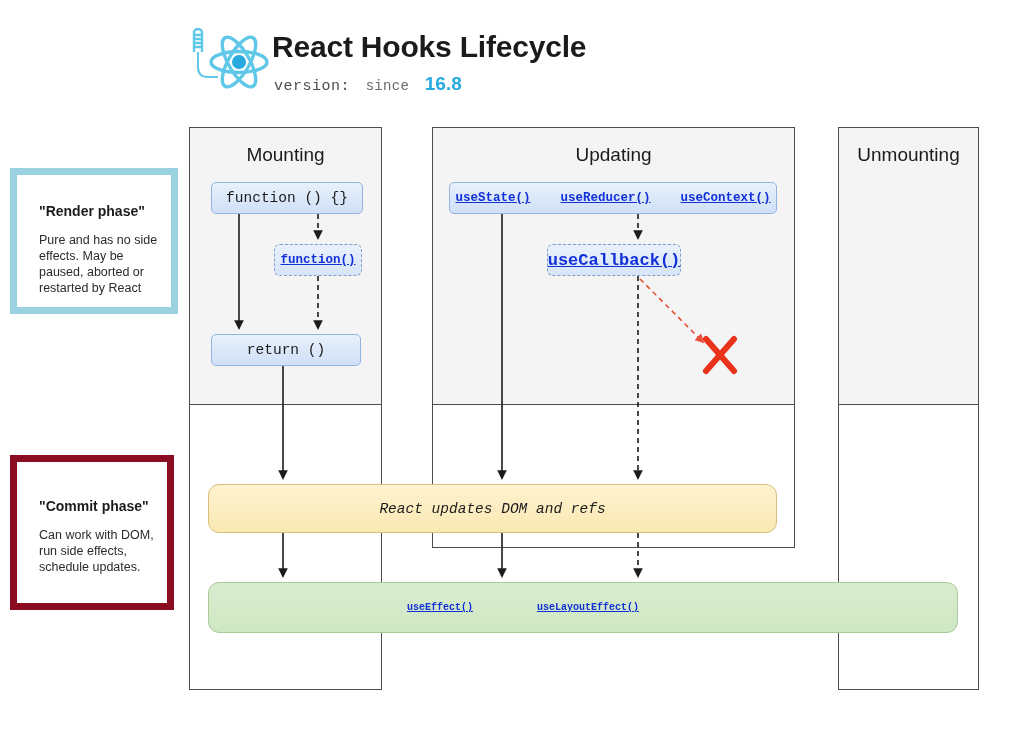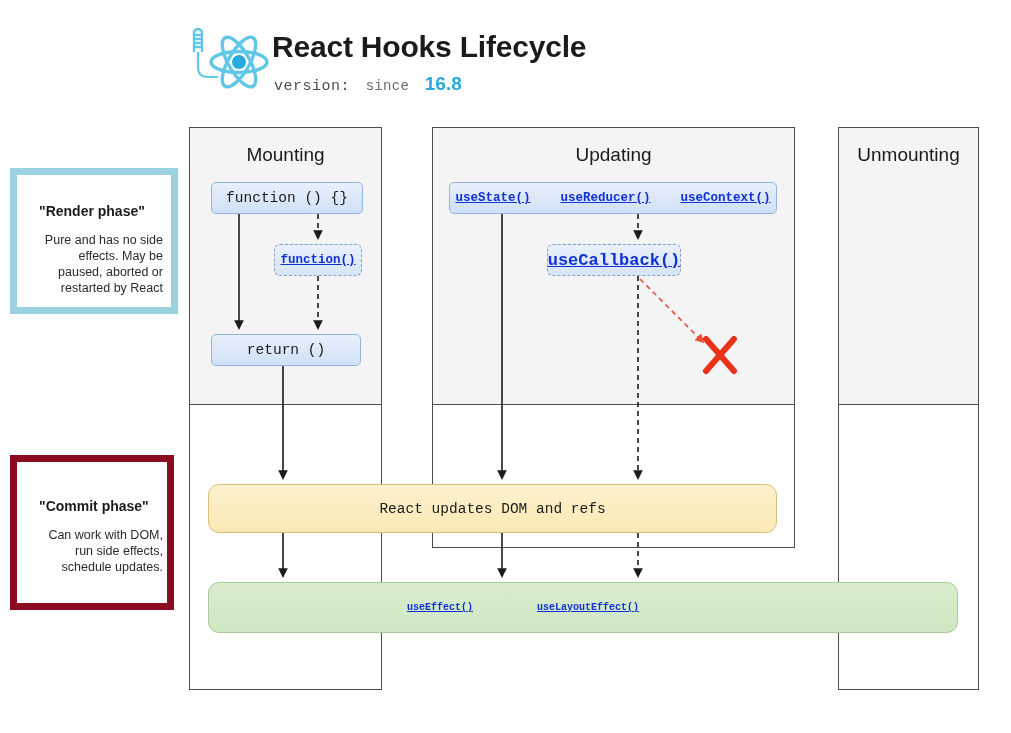--- a/index.html
+++ b/index.html
@@ -92,21 +92,20 @@
     color: #1b1b1b;
     white-space: nowrap;
   }
   .phase-desc {
     position: absolute;
     left: 22px;
     width: 124px;
     font-size: 12.5px;
     line-height: 16px;
     color: #2b2b2b;
-    text-align: right;
   }
   #render-phase-box .phase-title { top: 28px; }
   #render-phase-box .phase-desc  { top: 57px; }
   #commit-phase-box .phase-title { top: 36px; }
   #commit-phase-box .phase-desc  { top: 65px; }
 
   
   .column {
     position: absolute;
     box-sizing: border-box;
@@ -187,20 +186,21 @@
     z-index: 4;
   }
   #bar-dom {
     left: 208px;
     top: 484px;
     width: 569px;
     height: 49px;
     background: linear-gradient(180deg, #fdf2cf 0%, #fbe9b4 100%);
     border: 1px solid #d9bf7a;
     font-family: "Liberation Mono", "DejaVu Sans Mono", monospace;
+    font-style: italic;
     font-size: 14.5px;
     color: #1b1b1b;
   }
   #bar-effects {
     left: 208px;
     top: 582px;
     width: 750px;
     height: 51px;
     background: linear-gradient(180deg, #d8ecce 0%, #cfe7c3 100%);
     border: 1px solid #a9cc98;

